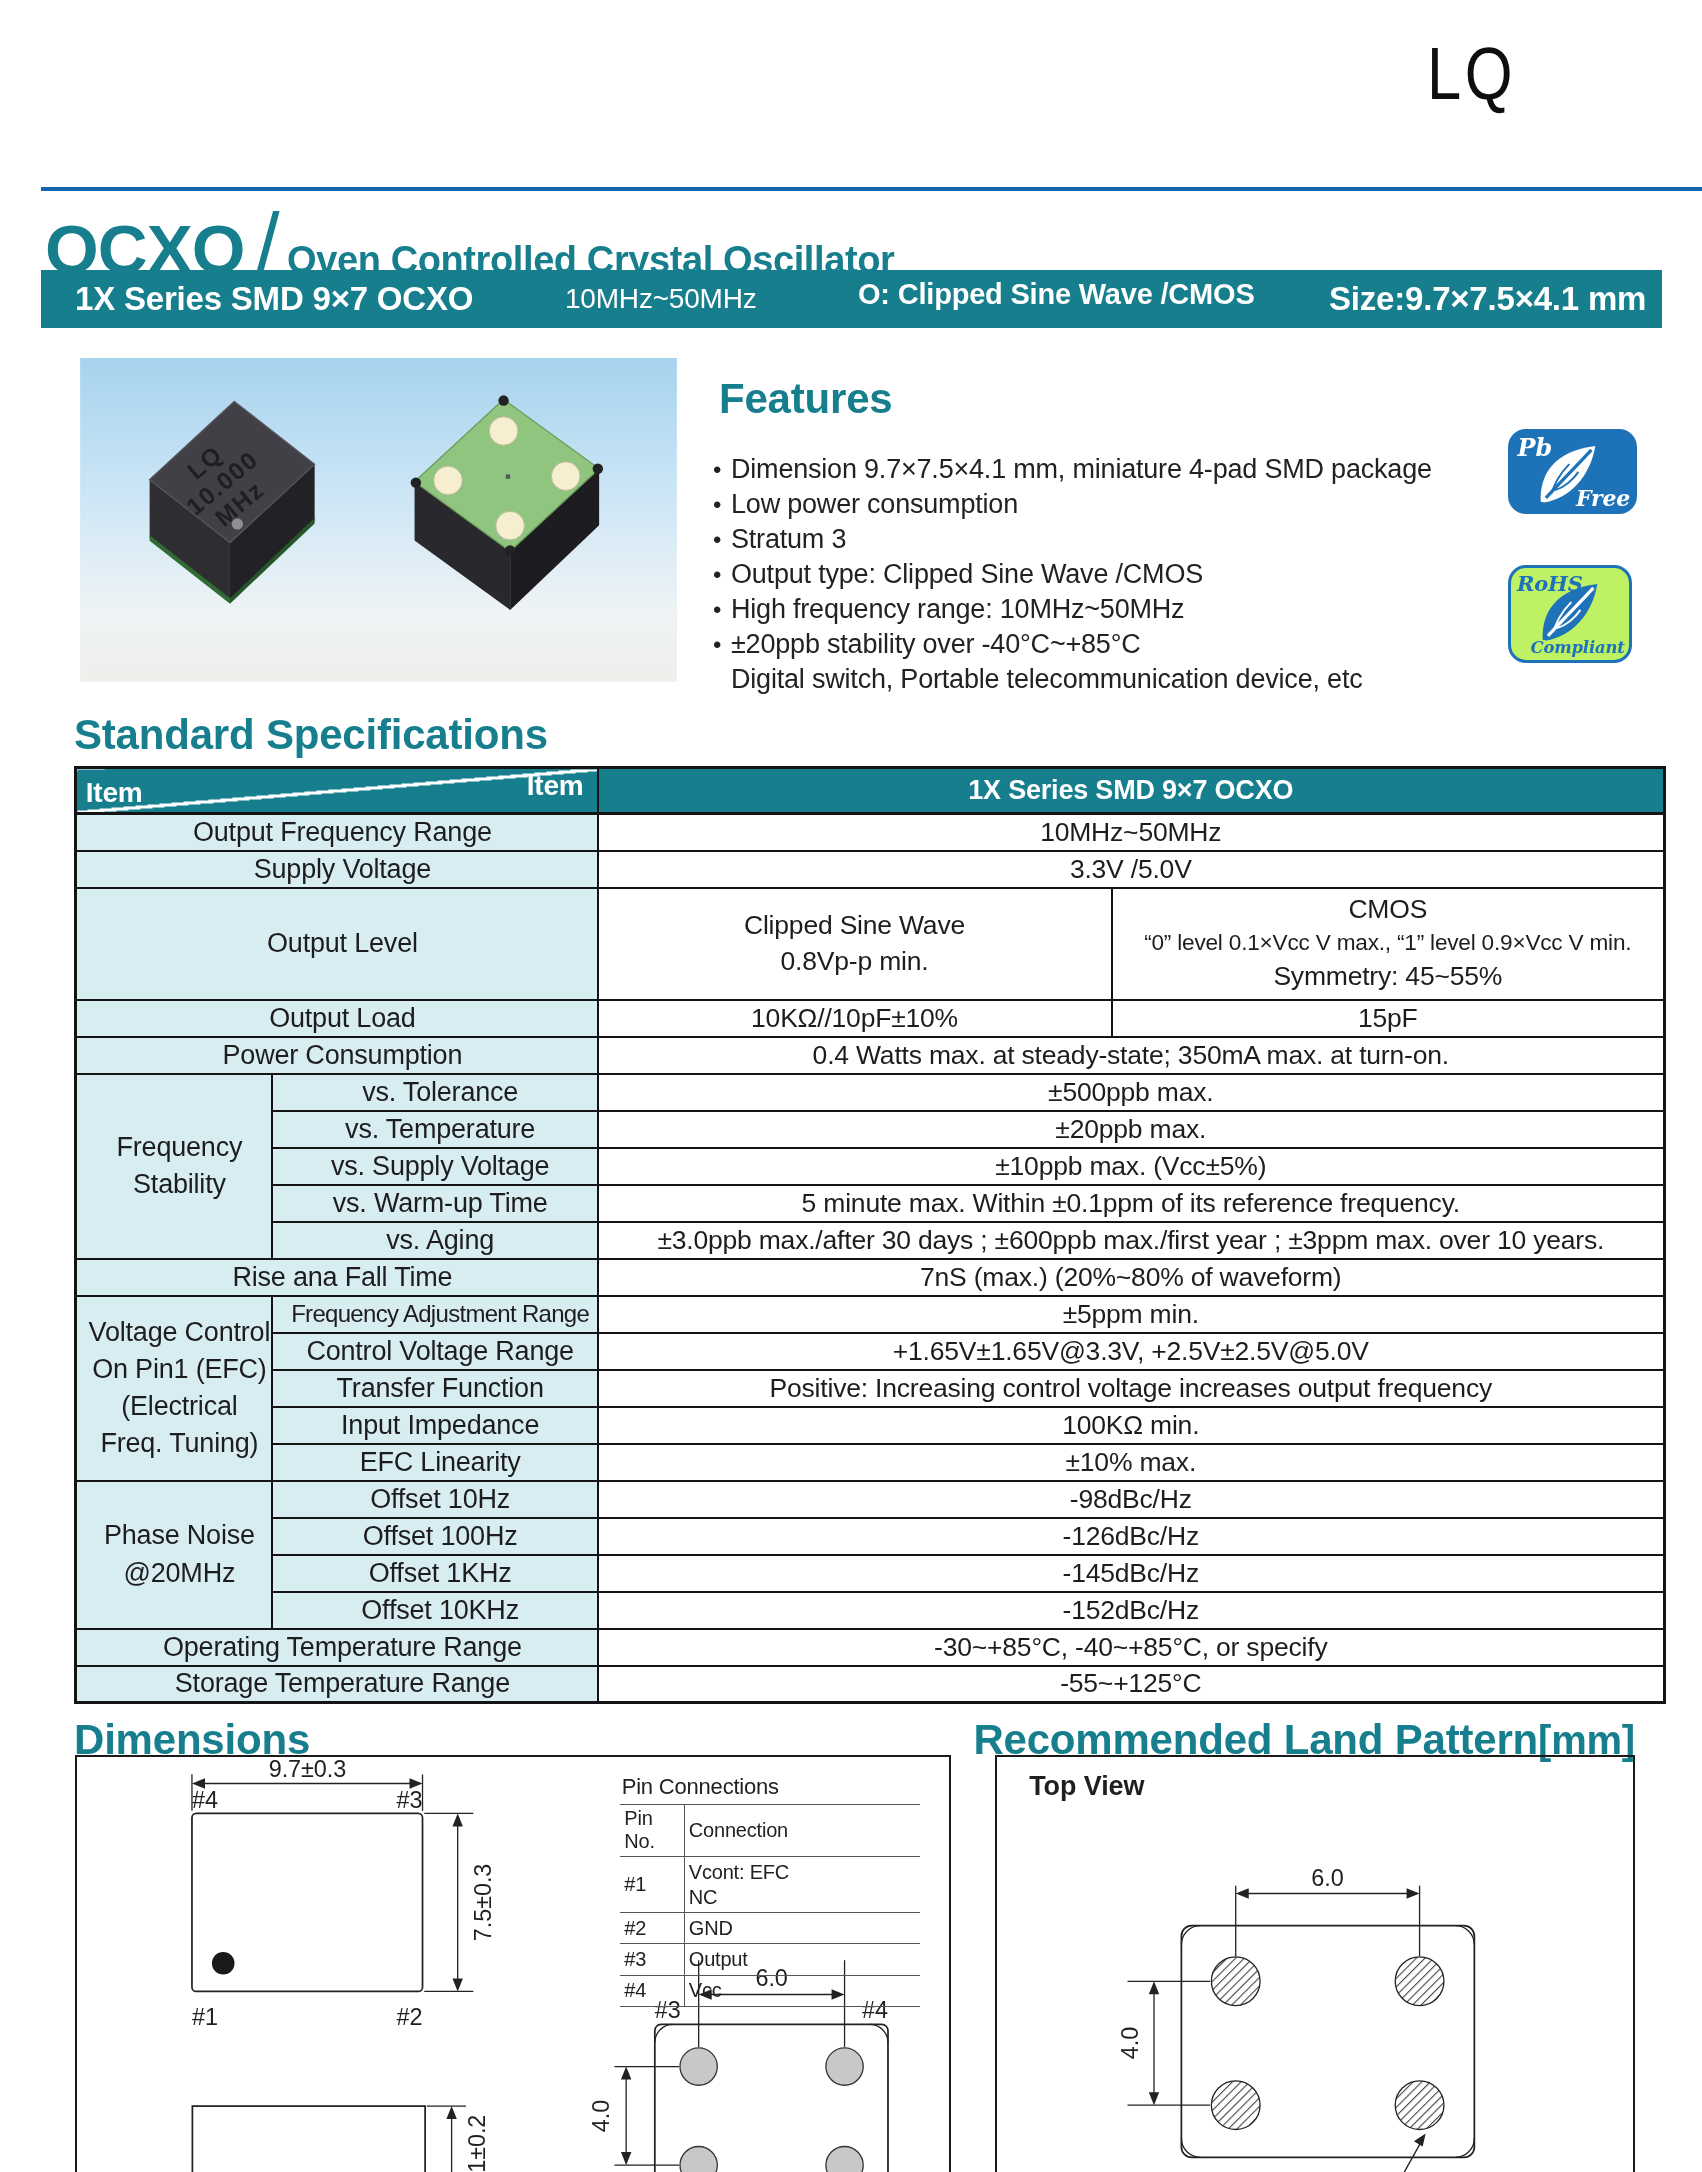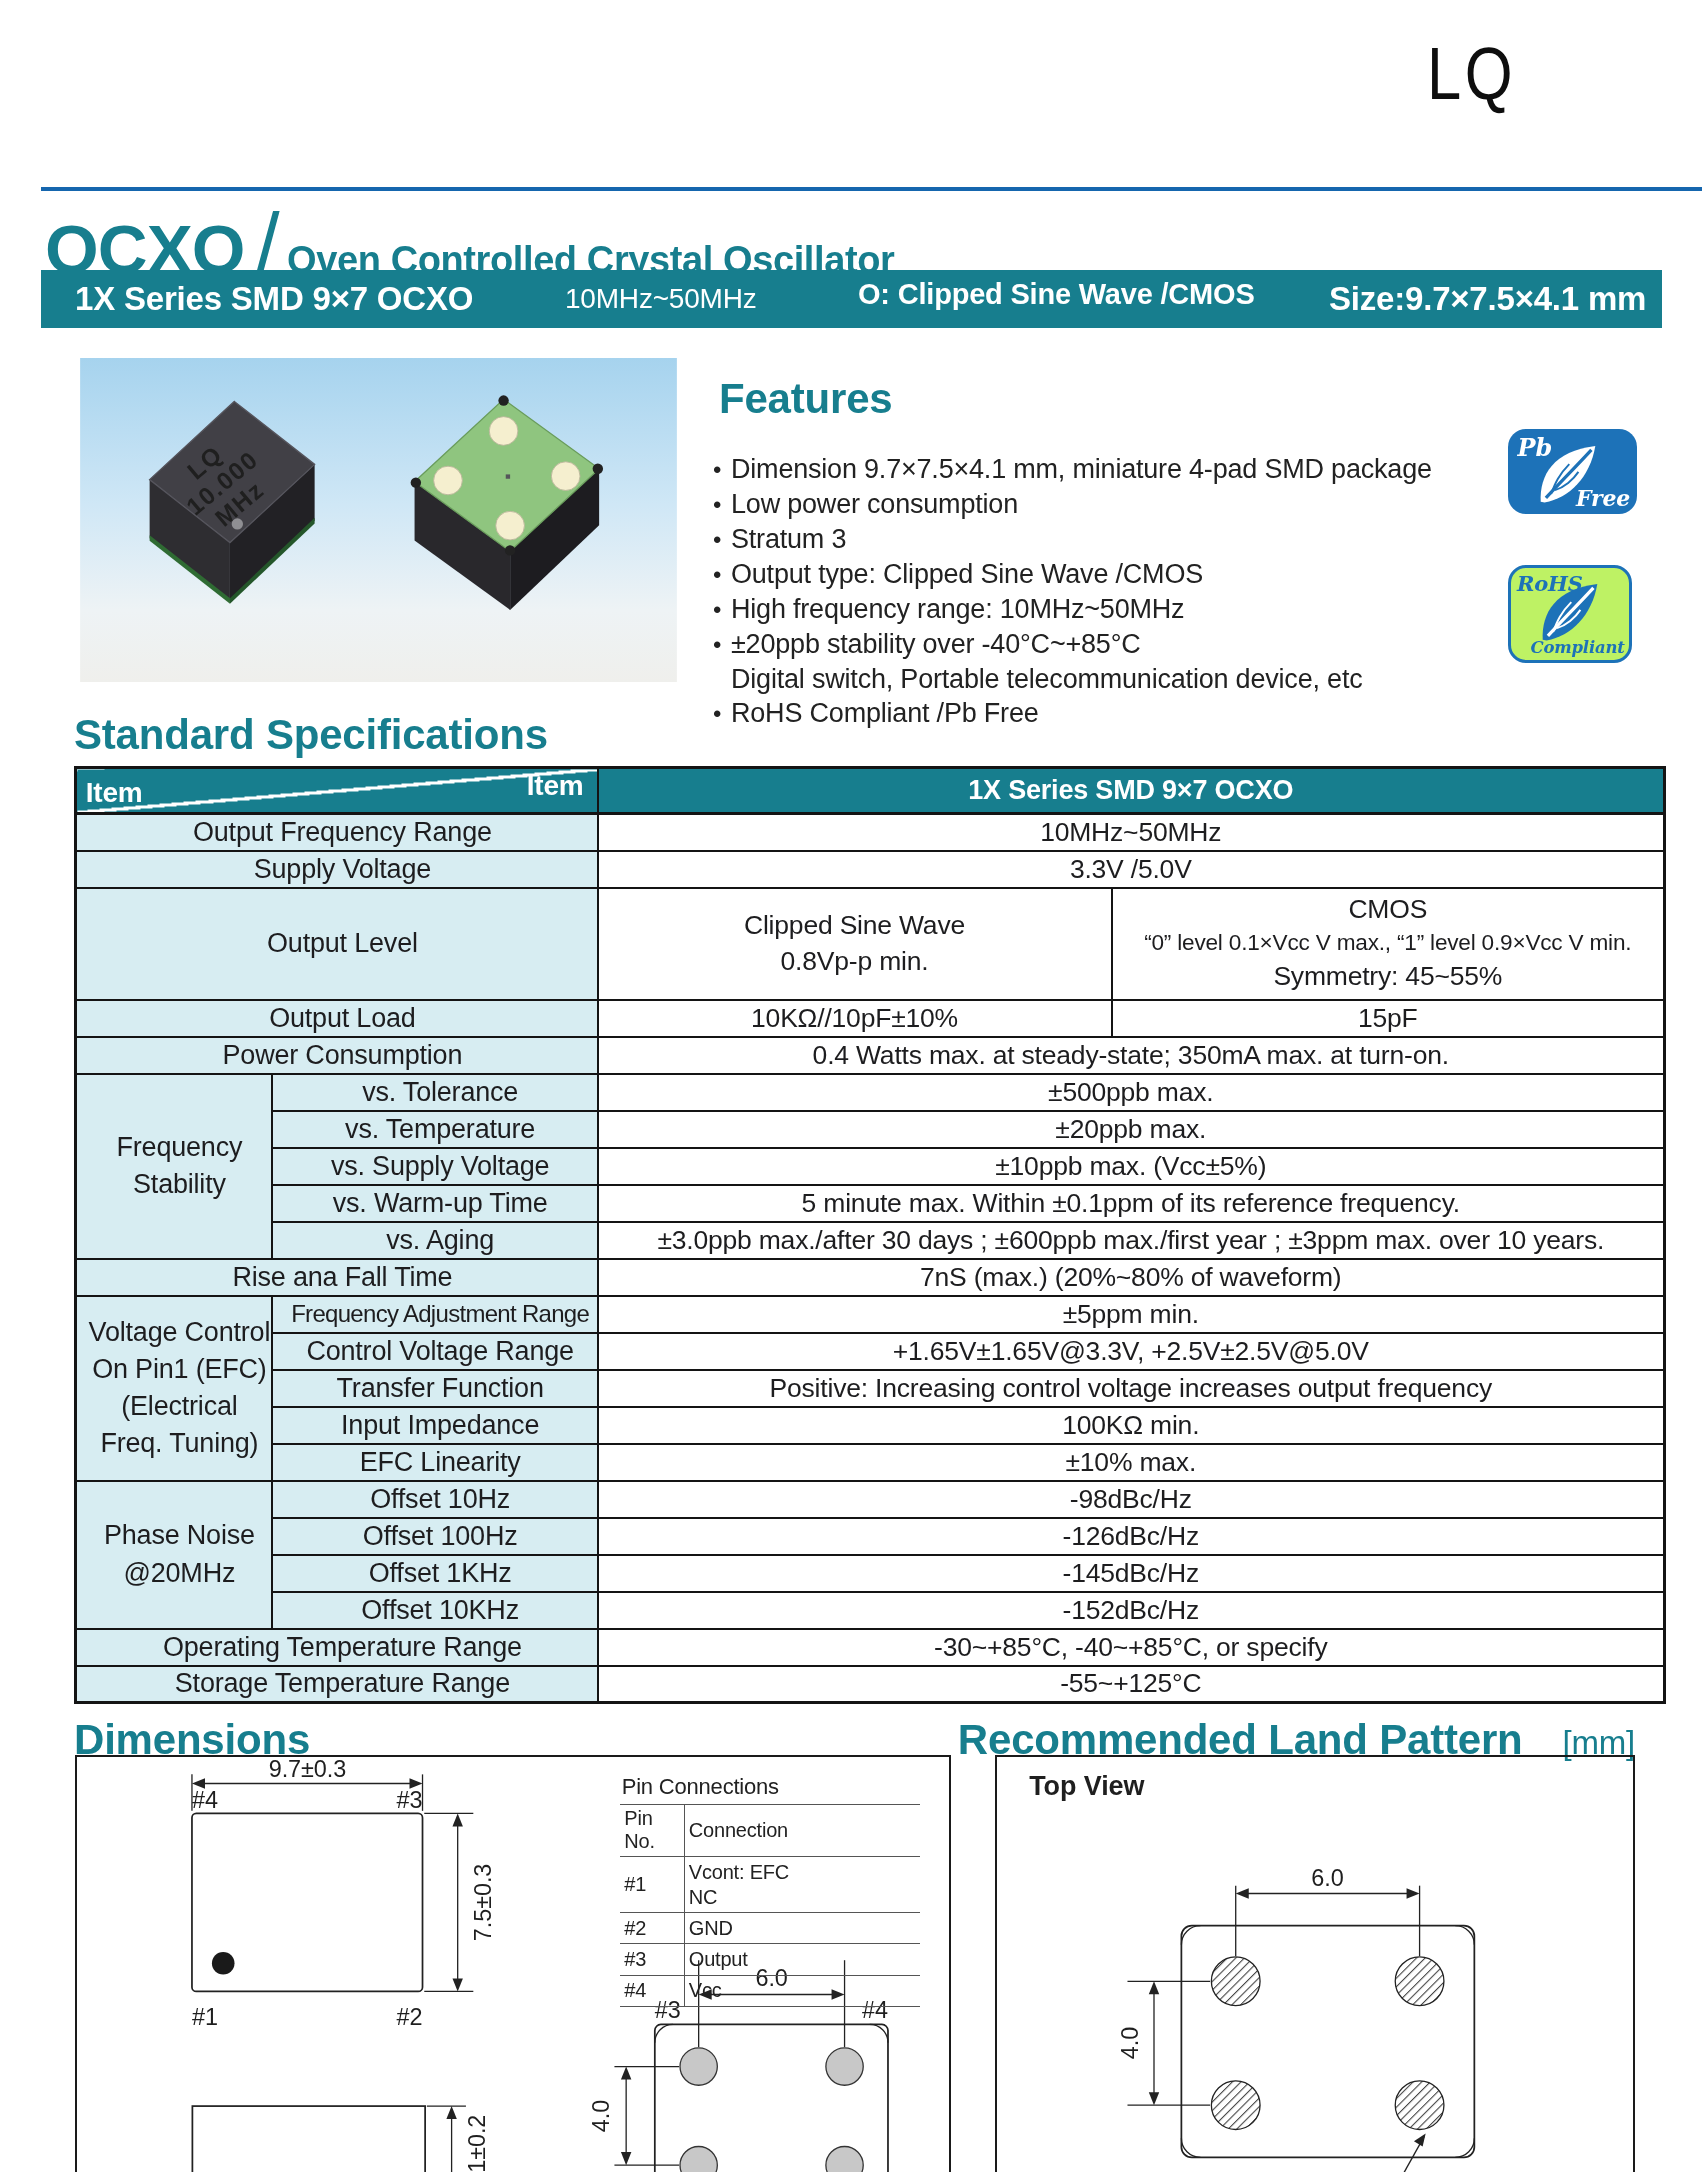--- a/index.html
+++ b/index.html
@@ -47,21 +47,21 @@
   .badge-rohs .l1{left:6px; top:2.6px; font-size:21px; color:var(--badge-blue);}
   .badge-rohs .l2{right:4.3px; bottom:2.6px; font-size:16.5px; color:var(--badge-blue);}
   .badge svg.leaf{position:absolute;}
   .badge-pb svg.leaf{left:25px; top:13px; width:70px; height:65px;}
   .badge-rohs svg.leaf{left:24px; top:12px; width:70px; height:65px;}
   
   .spec-head-title{left:74px; top:711px; font-size:42px; font-weight:800; color:var(--teal);}
   .dim-head{left:74px; top:1716px; font-size:42px; font-weight:800; color:var(--teal);}
   .land-head{left:995px; top:1716px; width:640px; display:flex; justify-content:flex-end; align-items:baseline;}
   .land-head .lh{font-size:42px; font-weight:800; color:var(--teal); white-space:nowrap;}
-  .land-head .unit{font-size:33px; font-weight:400; color:var(--teal);margin-left:40px;}
+  .land-head .unit{font-size:40px; font-weight:700; color:var(--teal);}
   
   table.spec{left:74px; top:766px; position:absolute; border-collapse:collapse; table-layout:fixed;
              width:1590px; border:3.9px solid var(--line);}
   table.spec td{border:2.6px solid var(--line); font-size:27px; vertical-align:middle; overflow:hidden;}
   table.spec td.item, table.spec td.sub{background:var(--cell); text-align:center; padding-left:11.3px; white-space:nowrap;}
   table.spec td.val{background:#fff; text-align:center; font-size:26.5px; white-space:nowrap;}
   table.spec td.val div{line-height:1.35;}
   table.spec td.val .small{font-size:22.6px;}
   table.spec td.tight{font-size:24px; letter-spacing:-0.7px;}
   table.spec td.group div{line-height:1.38;}
@@ -150,21 +150,20 @@
 
 <h2 class="abs feat-head">Features</h2>
 <ul class="abs features" id="features-list">
     <li><span class="dot">•</span>Dimension 9.7×7.5×4.1 mm, miniature 4-pad SMD package</li>
     <li><span class="dot">•</span>Low power consumption</li>
     <li><span class="dot">•</span>Stratum 3</li>
     <li><span class="dot">•</span>Output type: Clipped Sine Wave /CMOS</li>
     <li><span class="dot">•</span>High frequency range: 10MHz~50MHz</li>
     <li><span class="dot">•</span>±20ppb stability over -40°C~+85°C</li>
     <li class="cont">Digital switch, Portable telecommunication device, etc</li>
-    <li><span class="dot">•</span>RoHS Compliant /Pb Free</li>
   </ul>
 
 <div class="abs badge badge-pb">
   <span class="l1">Pb</span>
   <svg class="leaf" viewBox="0 0 100 100">
     <path d="M8,92 C6,50 28,14 92,6 C84,54 52,86 14,93 Z" fill="#ffffff"></path>
     <path d="M16,86 C38,62 62,38 86,12" stroke="#1D72B8" stroke-width="5" fill="none"></path>
     <path d="M30,74 C44,70 58,58 66,46 M24,80 C30,64 36,50 52,34" stroke="#1D72B8" stroke-width="3" fill="none"></path>
   </svg>
   <span class="l2">Free</span>

